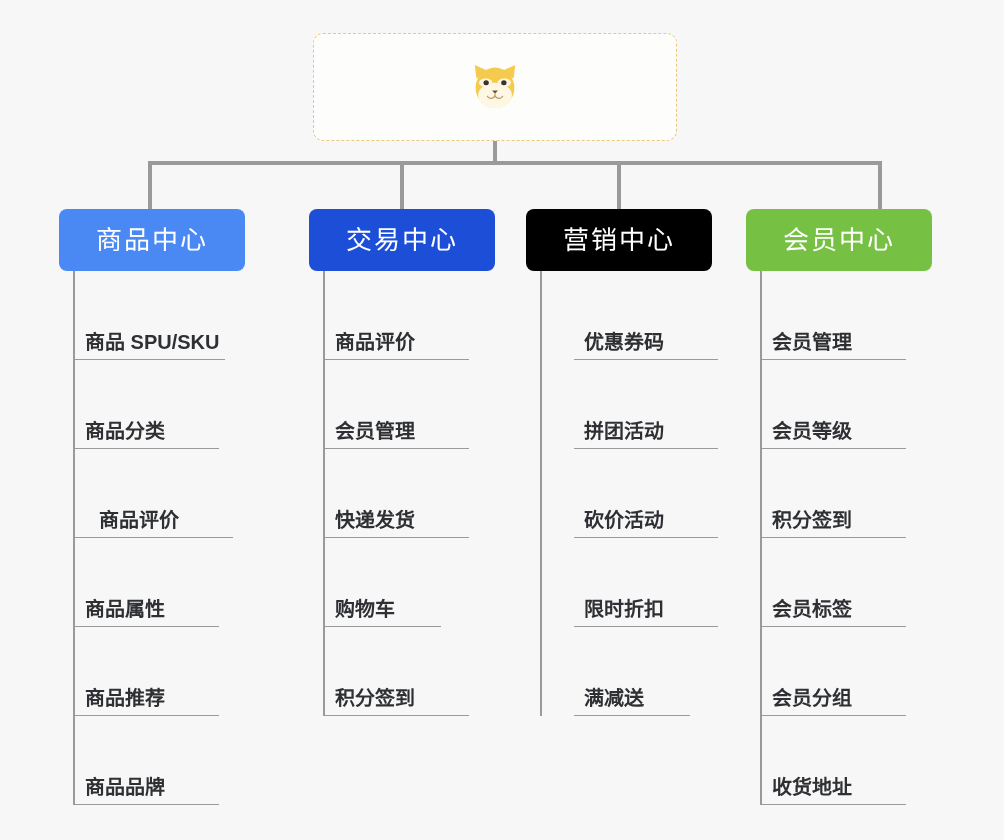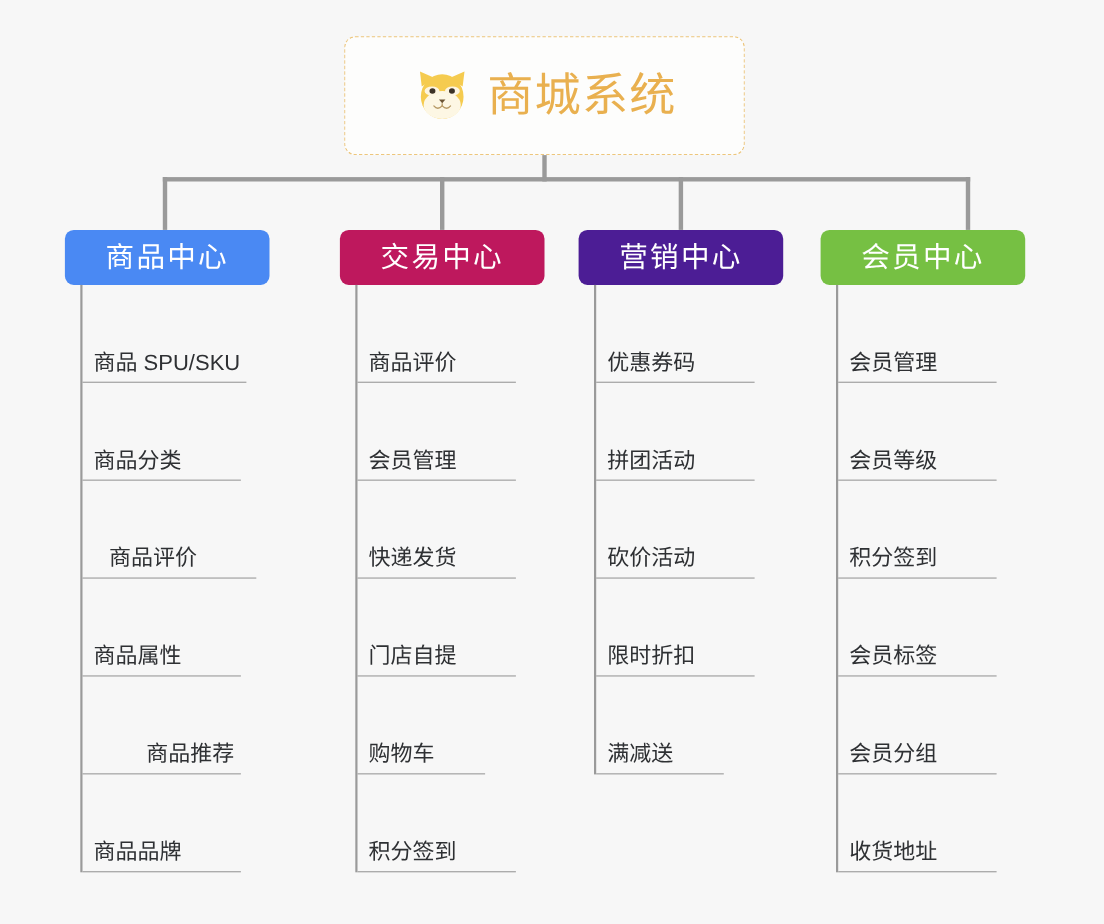--- a/index.html
+++ b/index.html
@@ -76,21 +76,21 @@
     height: 48px;
   }
 
   
   .column {
     position: absolute;
     top: 209px;
     width: 186px;
   }
   .cat-box {
-    height: 50px;
+    height: 62px;
     border-radius: 8px;
     display: flex;
     align-items: center;
     justify-content: center;
   }
   .cat-label {
     font-size: 26px;
     color: #ffffff;
     letter-spacing: 2px;
     white-space: nowrap;
@@ -98,20 +98,21 @@
   }
 
   
   .leaf-list {
     position: relative;
     margin-top: 0;
     padding-top: 0;
     border-left: 2px solid #9a9a9a;
     margin-left: 14px;
     width: 172px;
+    font-weight: bold;
   }
   .leaf-item {
     height: 89px;
     display: flex;
     align-items: flex-end;
     box-sizing: border-box;
   }
   .leaf-inner {
     display: inline-block;
     border-bottom: 1.5px solid #9a9a9a;
@@ -157,21 +158,20 @@
 
       <ellipse cx="21.5" cy="27" rx="3.2" ry="3.0" fill="#3c3226"></ellipse>
       <ellipse cx="42.5" cy="27" rx="3.2" ry="3.0" fill="#3c3226"></ellipse>
 
       <path d="M28.5 36 h7 l-3.5 4 Z" fill="#6b5434"></path>
 
       <path d="M32 40 v3" stroke="#b79a66" stroke-width="1.4" fill="none"></path>
       <path d="M32 43 q-5 5 -9 0" stroke="#b79a66" stroke-width="1.4" fill="none" stroke-linecap="round"></path>
       <path d="M32 43 q5 5 9 0" stroke="#b79a66" stroke-width="1.4" fill="none" stroke-linecap="round"></path>
     </svg>
-    <span class="root-title" style="color: rgb(233, 176, 79);">商城系统</span>
   </div>
 
   <div class="conn conn-v-root" style="background: rgb(154, 154, 154);"></div>
   <div class="conn conn-bus" style="background: rgb(154, 154, 154);"></div>
   <div class="conn conn-drop drop-0" style="background: rgb(154, 154, 154);"></div>
   <div class="conn conn-drop drop-1" style="background: rgb(154, 154, 154);"></div>
   <div class="conn conn-drop drop-2" style="background: rgb(154, 154, 154);"></div>
   <div class="conn conn-drop drop-3" style="background: rgb(154, 154, 154);"></div>
 
   <div class="column col-0">
@@ -185,59 +185,56 @@
       <div class="leaf-item">
           <span class="leaf-inner" style="border-bottom-color: rgb(154, 154, 154);"><span class="leaf-label">商品分类</span></span>
         </div>
       <div class="leaf-item">
           <span class="leaf-inner" style="border-bottom-color: rgb(154, 154, 154); padding-left: 24px;"><span class="leaf-label">商品评价</span></span>
         </div>
       <div class="leaf-item">
           <span class="leaf-inner" style="border-bottom-color: rgb(154, 154, 154);"><span class="leaf-label">商品属性</span></span>
         </div>
       <div class="leaf-item">
-          <span class="leaf-inner" style="border-bottom-color: rgb(154, 154, 154); text-align: right;"><span class="leaf-label">商品推荐</span></span>
+          <span class="leaf-inner" style="border-bottom-color: rgb(154, 154, 154);"><span class="leaf-label">商品推荐</span></span>
         </div>
       <div class="leaf-item">
           <span class="leaf-inner" style="border-bottom-color: rgb(154, 154, 154);"><span class="leaf-label">商品品牌</span></span>
         </div>
     </div>
   </div>
 
   <div class="column col-1">
-    <div class="cat-box" style="background: #be185d;">
+    <div class="cat-box" style="background: #1d4ed8;">
       <span class="cat-label">交易中心</span>
     </div>
     <div class="leaf-list" style="border-left-color: rgb(154, 154, 154);">
       <div class="leaf-item">
           <span class="leaf-inner" style="border-bottom-color: rgb(154, 154, 154);"><span class="leaf-label">商品评价</span></span>
         </div>
       <div class="leaf-item">
           <span class="leaf-inner" style="border-bottom-color: rgb(154, 154, 154);"><span class="leaf-label">会员管理</span></span>
         </div>
       <div class="leaf-item">
           <span class="leaf-inner" style="border-bottom-color: rgb(154, 154, 154);"><span class="leaf-label">快递发货</span></span>
         </div>
       <div class="leaf-item">
-          <span class="leaf-inner" style="border-bottom-color: rgb(154, 154, 154);"><span class="leaf-label">门店自提</span></span>
-        </div>
-      <div class="leaf-item">
           <span class="leaf-inner leaf-short" style="border-bottom-color: rgb(154, 154, 154); min-width: 100px;"><span class="leaf-label">购物车</span></span>
         </div>
       <div class="leaf-item">
           <span class="leaf-inner" style="border-bottom-color: rgb(154, 154, 154);"><span class="leaf-label">积分签到</span></span>
         </div>
     </div>
   </div>
 
   <div class="column col-2">
-    <div class="cat-box" style="background: #4c1d95; text-align: right;">
+    <div class="cat-box" style="background: #000000; text-align: right;">
       <span class="cat-label">营销中心</span>
     </div>
-    <div class="leaf-list" style="border-left-color: rgb(154, 154, 154);">
+    <div class="leaf-list" style="border-left-color: rgb(154, 154, 154); padding-left: 32px;">
       <div class="leaf-item">
           <span class="leaf-inner" style="border-bottom-color: rgb(154, 154, 154);"><span class="leaf-label">优惠券码</span></span>
         </div>
       <div class="leaf-item">
           <span class="leaf-inner" style="border-bottom-color: rgb(154, 154, 154);"><span class="leaf-label">拼团活动</span></span>
         </div>
       <div class="leaf-item">
           <span class="leaf-inner" style="border-bottom-color: rgb(154, 154, 154);"><span class="leaf-label">砍价活动</span></span>
         </div>
       <div class="leaf-item">

